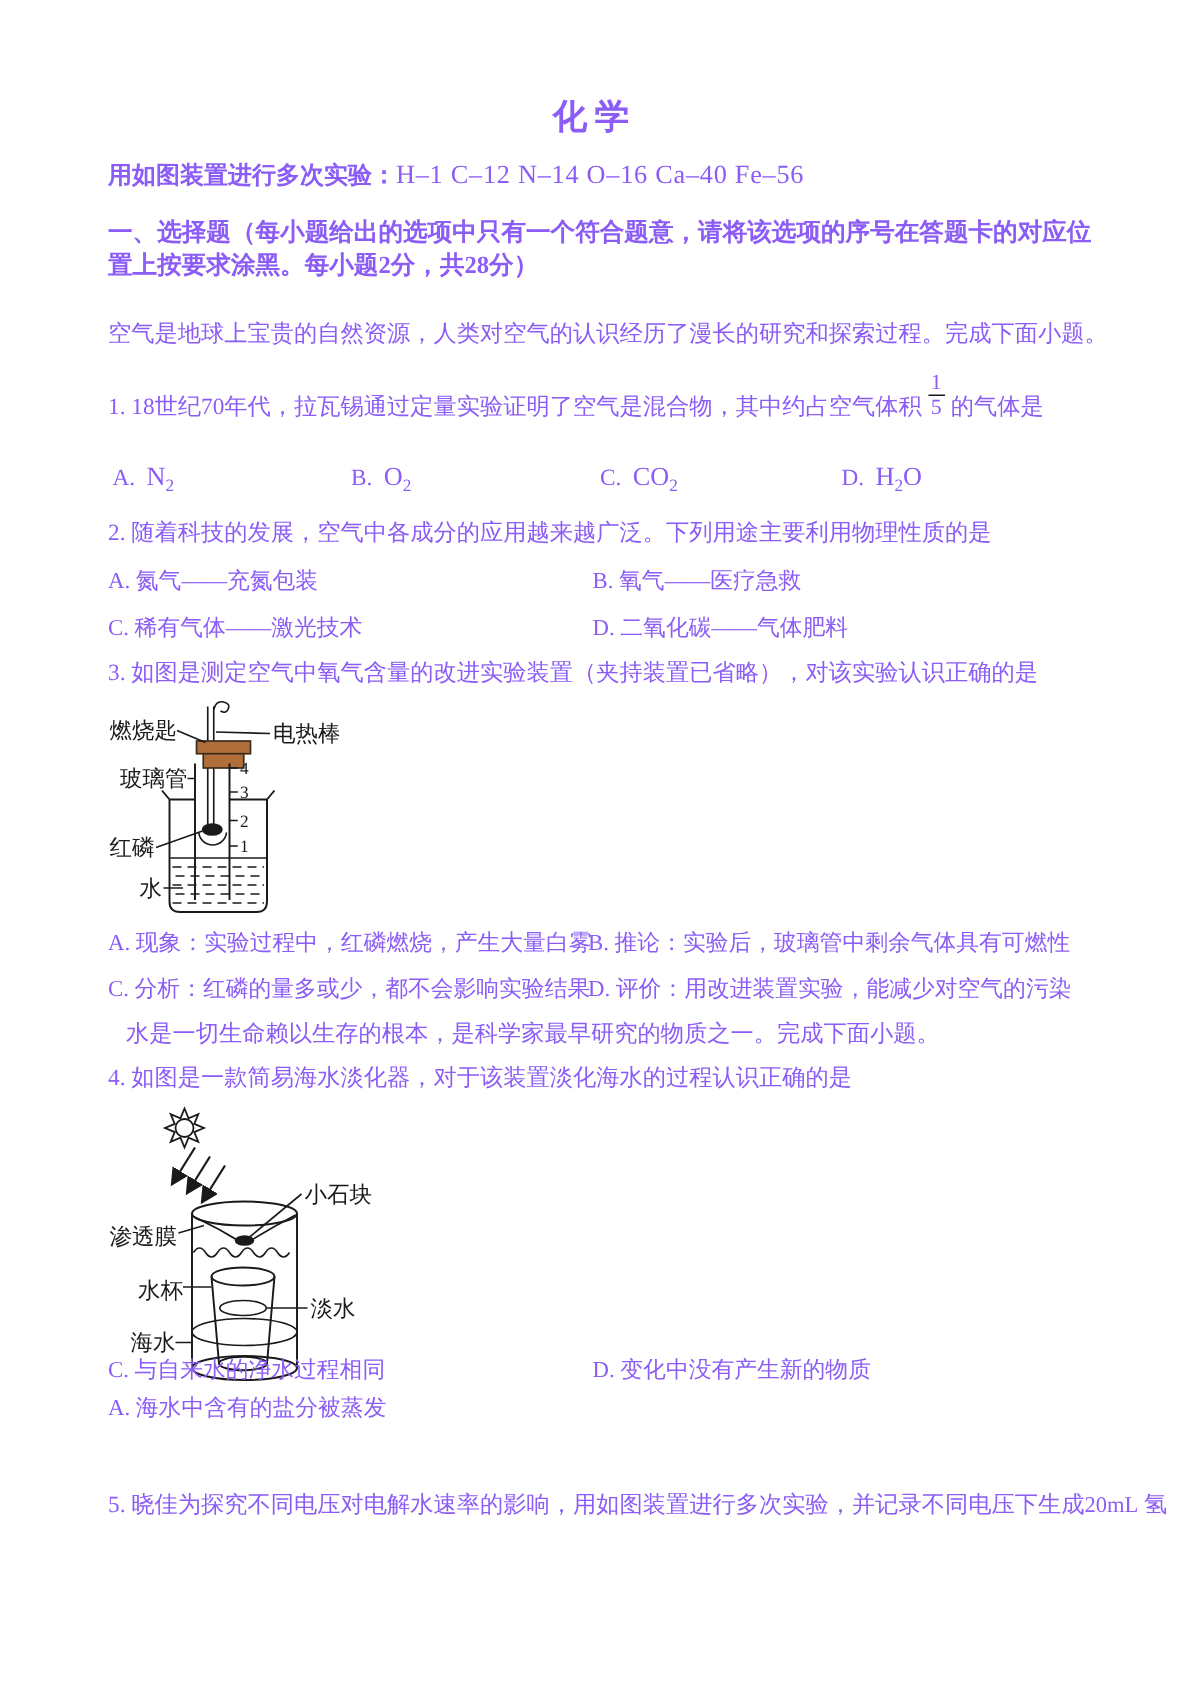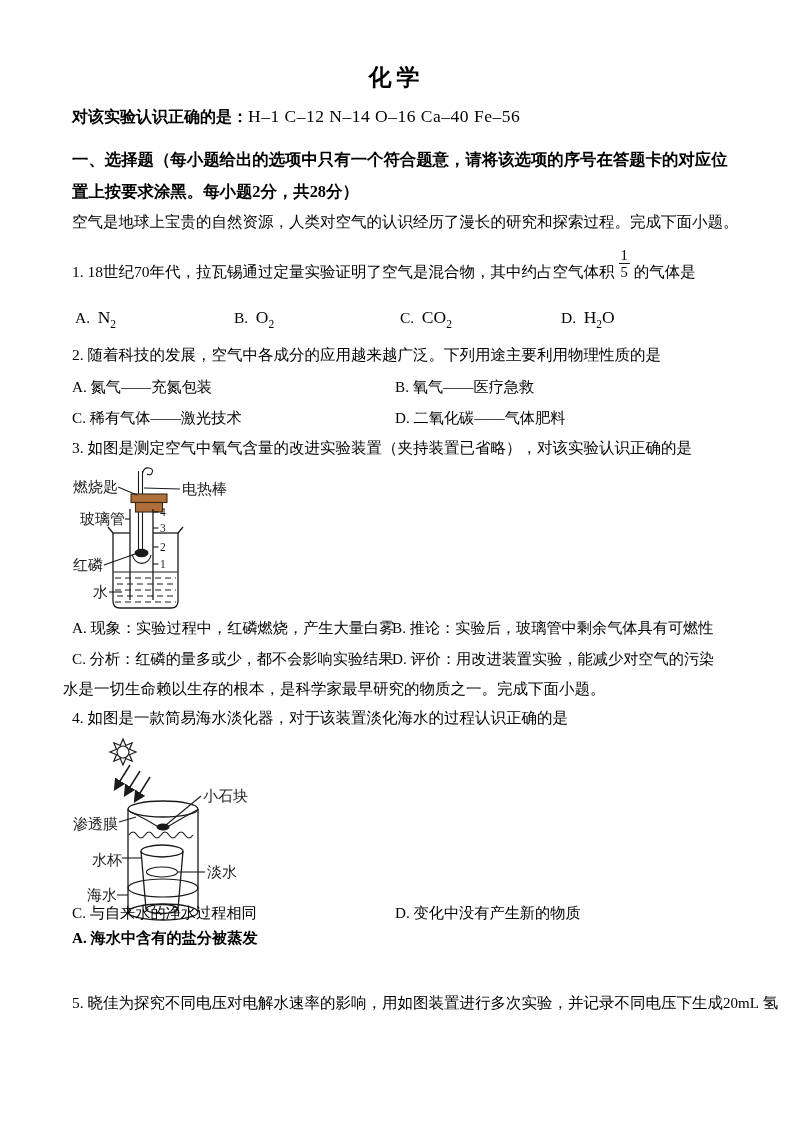--- a/index.html
+++ b/index.html
@@ -1,29 +1,29 @@
 <!DOCTYPE html>
 <html><head>
 <meta charset="utf-8">
 <style>
   html,body{margin:0;padding:0;background:#ffffff;}
   .page{
     position:relative;
     width:793px;height:1122px;
     background:#ffffff;
     font-family:"Liberation Serif","DejaVu Serif",serif;
-    color:#000000;
+    color:#8b5cf6;
     overflow:hidden;
   }
   .abs{position:absolute;white-space:nowrap;}
   .title{left:0;top:62px;width:793px;text-align:center;font-size:23px;font-weight:bold;letter-spacing:5px;}
   .masses{left:72px;top:106px;font-size:16px;}
   .masses .lbl{font-weight:bold;font-size:16px;}
   .masses .vals{font-size:17.5px;letter-spacing:.5px;}
-  .heading{left:72px;top:144px;width:666px;font-size:16.4px;font-weight:bold;line-height:32px;white-space:normal;}
+  .heading{left:72px;top:144px;width:666px;font-size:16.4px;font-weight:bold;line-height:22px;white-space:normal;}
   .body-line{font-size:15.5px;}
   .optrow span.o{position:absolute;top:0;font-size:15.2px;white-space:nowrap;}
   .formula{font-size:17.5px;}
   .formula sub{font-size:11.5px;}
   .optlabel{font-size:15.5px;}
   .frac{display:inline-block;vertical-align:baseline;text-align:center;font-size:14.5px;line-height:1.12;margin:0 4px;}
   .frac .num{display:block;border-bottom:1.3px solid #1a1a1a;padding:0 2px;}
   .frac .den{display:block;}
   .latin{font-size:15px;}
   svg text{font-family:"Liberation Serif","DejaVu Serif",serif;fill:#1a1a1a;}
@@ -33,21 +33,21 @@
   svg .thin{stroke:#1a1a1a;stroke-width:1.1;fill:none;}
 </style>
 </head>
 <body>
 
 <div class="page">
 
   <div class="abs title">化学</div>
 
   <div class="abs masses">
-    <span class="lbl">对该实验认识正确的是：</span><span class="vals">H–1 C–12 N–14 O–16 Ca–40 Fe–56</span>
+    <span class="lbl">用如图装置进行多次实验：</span><span class="vals">H–1 C–12 N–14 O–16 Ca–40 Fe–56</span>
   </div>
 
   <div class="abs heading">一、选择题（每小题给出的选项中只有一个符合题意，请将该选项的序号在答题卡的对应位置上按要求涂黑。每小题2分，共28分）</div>
 
   <div class="abs body-line" style="left:72px;top:212px;">空气是地球上宝贵的自然资源，人类对空气的认识经历了漫长的研究和探索过程。完成下面小题。</div>
 
   <div class="abs body-line" style="left:72px;top:247px;">
     <span>1. 18世纪70年代，拉瓦锡通过定量实验证明了空气是混合物，其中约占空气体积</span><span class="frac"><span class="num">1</span><span class="den">5</span></span><span>的气体是</span>
   </div>
   <div class="abs optrow" style="left:0;top:307px;width:699px;height:30px;">
@@ -129,21 +129,21 @@
 
   <div class="abs optrow" style="left:0;top:618px;width:793px;height:24px;">
     <span class="o" style="left:392px;">B. 推论：实验后，玻璃管中剩余气体具有可燃性</span>
     <span class="o" style="left:72px;">A. 现象：实验过程中，红磷燃烧，产生大量白雾</span>
   </div>
   <div class="abs optrow" style="left:0;top:649px;width:793px;height:24px;">
     <span class="o" style="left:72px;">C. 分析：红磷的量多或少，都不会影响实验结果</span>
     <span class="o" style="left:392px;">D. 评价：用改进装置实验，能减少对空气的污染</span>
   </div>
 
-  <div class="abs body-line" style="left:63px;top:679px;">水是一切生命赖以生存的根本，是科学家最早研究的物质之一。完成下面小题。</div>
+  <div class="abs body-line" style="left:84px;top:679px;">水是一切生命赖以生存的根本，是科学家最早研究的物质之一。完成下面小题。</div>
 
   <div class="abs body-line" style="left:72px;top:708px;">4. 如图是一款简易海水淡化器，对于该装置淡化海水的过程认识正确的是</div>
 
   <svg class="abs" style="left:58px;top:735px;" width="200" height="190" viewBox="0 0 200 190">
     <defs>
       <marker id="ah" markerWidth="9" markerHeight="9" refX="6.5" refY="4" orient="auto">
         <path d="M0 0 L8 4 L0 8 z" fill="#1a1a1a"></path>
       </marker>
     </defs>
 
@@ -184,21 +184,21 @@
     <line class="thin" x1="61" y1="87" x2="78" y2="82"></line>
     <text class="dlabel" x="15" y="94">渗透膜</text>
     <line class="thin" x1="64" y1="123" x2="83" y2="123"></line>
     <text class="dlabel" x="34" y="130">水杯</text>
     <line class="thin" x1="147" y1="137" x2="120" y2="137"></line>
     <text class="dlabel" x="149" y="142">淡水</text>
     <line class="thin" x1="59" y1="160" x2="70" y2="160"></line>
     <text class="dlabel" x="29" y="165">海水</text>
   </svg>
 
-  <div class="abs optrow" style="left:0;top:928px;width:670px;height:24px;font-weight:bold;">
+  <div class="abs optrow" style="left:0;top:928px;width:670px;height:24px;">
     <span class="o" style="left:72px;">A. 海水中含有的盐分被蒸发</span>
   </div>
   <div class="abs optrow" style="left:0;top:903px;width:650px;height:24px;padding-left:11px;">
     <span class="o" style="left:72px;">C. 与自来水的净水过程相同</span>
     <span class="o" style="left:395px;">D. 变化中没有产生新的物质</span>
   </div>
 
   <div class="abs body-line" style="left:72px;top:993px;">
     <span>5. 晓佳为探究不同电压对电解水速率的影响，用如图装置进行多次实验，并记录不同电压下生成</span><span class="latin">20mL</span>&nbsp;<span>氢</span>
   </div>

